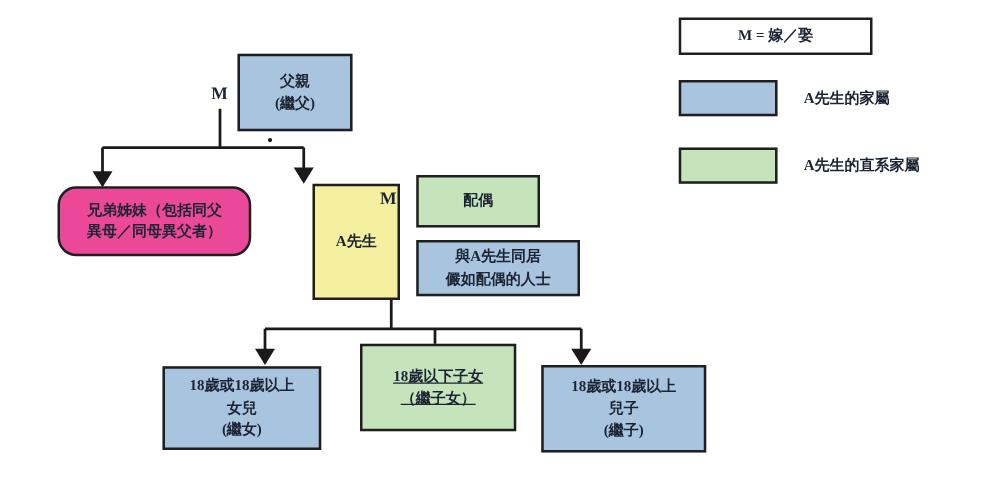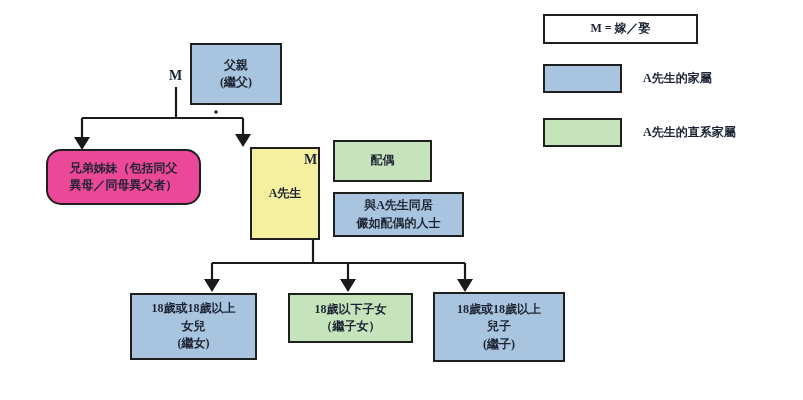--- a/index.html
+++ b/index.html
@@ -44,21 +44,21 @@
     white-space: nowrap;
   }
   
   #n-mother   { left: 62px;  top: 43px;  width: 103px; height: 62px; }
   #n-father   { left: 190px; top: 43px;  width: 92px;  height: 62px; }
   #n-siblings { left: 46px;  top: 149px; width: 155px; height: 56px; }
   #n-person-a { left: 224px; top: 147px; width: 70px;  height: 93px; margin-left: 26px; }
   #n-spouse   { left: 333px; top: 140px; width: 99px;  height: 42px; font-family: Liberation Serif, serif; }
   #n-cohab    { left: 333px; top: 192px; width: 131px; height: 45px; }
   #n-daughter { left: 130px; top: 293px; width: 127px; height: 67px; }
-  #n-minor    { left: 288px; top: 293px; width: 125px; height: 50px; }
+  #n-minor    { left: 288px; top: 275px; width: 125px; height: 70px; text-decoration: underline; }
   #n-son      { left: 433px; top: 292px; width: 132px; height: 70px; }
   #m-parents  { left: 169px; top: 68px; }
   #m-spouse   { left: 304px; top: 152px; }
   
   #legend-note   { left: 543px; top: 14px;  width: 155px; height: 30px; background: #ffffff; }
   #legend-sw-1   { left: 543px; top: 64px;  width: 79px;  height: 29px; }
   #legend-lab-1  { left: 643px; top: 70px; }
   #legend-sw-2   { left: 543px; top: 118px; width: 79px;  height: 29px; }
   #legend-lab-2  { left: 643px; top: 124px; }
 </style>

